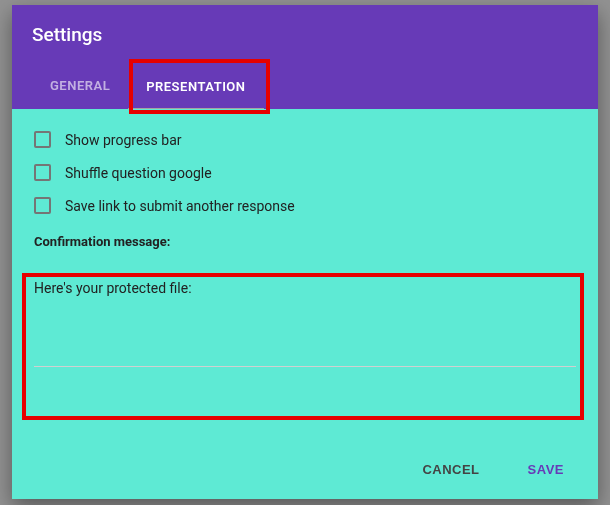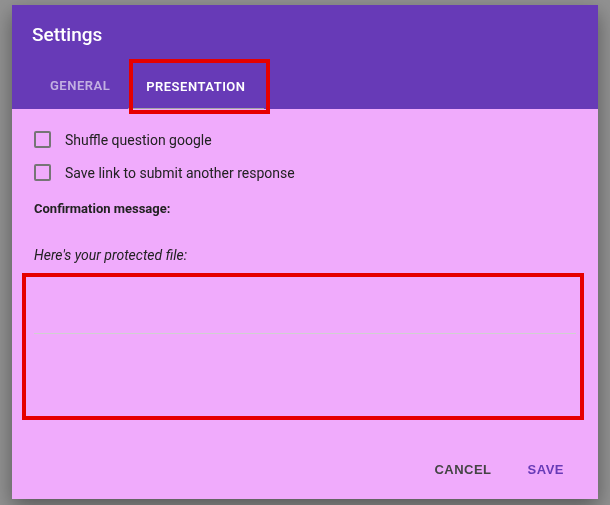--- a/index.html
+++ b/index.html
@@ -22,21 +22,21 @@
       width: 610px;
       height: 505px;
       background: rgba(0,0,0,0.35);
     }
     .dialog {
       position: absolute;
       top: 5px;
       left: 12px;
       width: 586px;
       height: 494px;
-      background: #f0abfc;
+      background: #5eead4;
       box-shadow: 0 8px 20px rgba(0,0,0,0.4);
       display: flex;
       flex-direction: column;
     }
     .header {
       background: #673ab7;
       color: #fff;
       padding: 18px 20px 0 20px;
     }
     .header-title {
@@ -92,30 +92,29 @@
       margin-bottom: 28px;
     }
     .confirm-area {
       font-size: 14px;
       color: #222;
       line-height: 1.7;
       border-bottom: 1px solid #d0d0d0;
       padding-bottom: 20px;
       min-height: 90px;
       word-break: break-all;
-      font-style: italic;
     }
     .confirm-line1 {
       margin-bottom: 10px;
     }
     .footer {
       display: flex;
       justify-content: flex-end;
       padding: 8px 20px 12px 28px;
-      gap: 8px;
+      gap: 20px;
     }
     .btn {
       font-size: 13px;
       font-weight: 600;
       letter-spacing: 0.5px;
       padding: 10px 14px;
       background: none;
       border: none;
       cursor: pointer;
       text-transform: uppercase;
@@ -147,20 +146,24 @@
     <div class="header-title">Settings</div>
     <div class="tabs">
       <div class="tab">General</div>
       <div class="tab active">Presentation</div>
     </div>
   </div>
 
   <div class="body">
     <div class="check-row">
       <div class="checkbox"></div>
+      <span>Show progress bar</span>
+    </div>
+    <div class="check-row">
+      <div class="checkbox"></div>
       <span>Shuffle question google</span>
     </div>
     <div class="check-row">
       <div class="checkbox"></div>
       <span>Save link to submit another response</span>
     </div>
 
     <div class="confirm-section">
       <div class="confirm-label">Confirmation message:</div>
       <div class="confirm-area">

